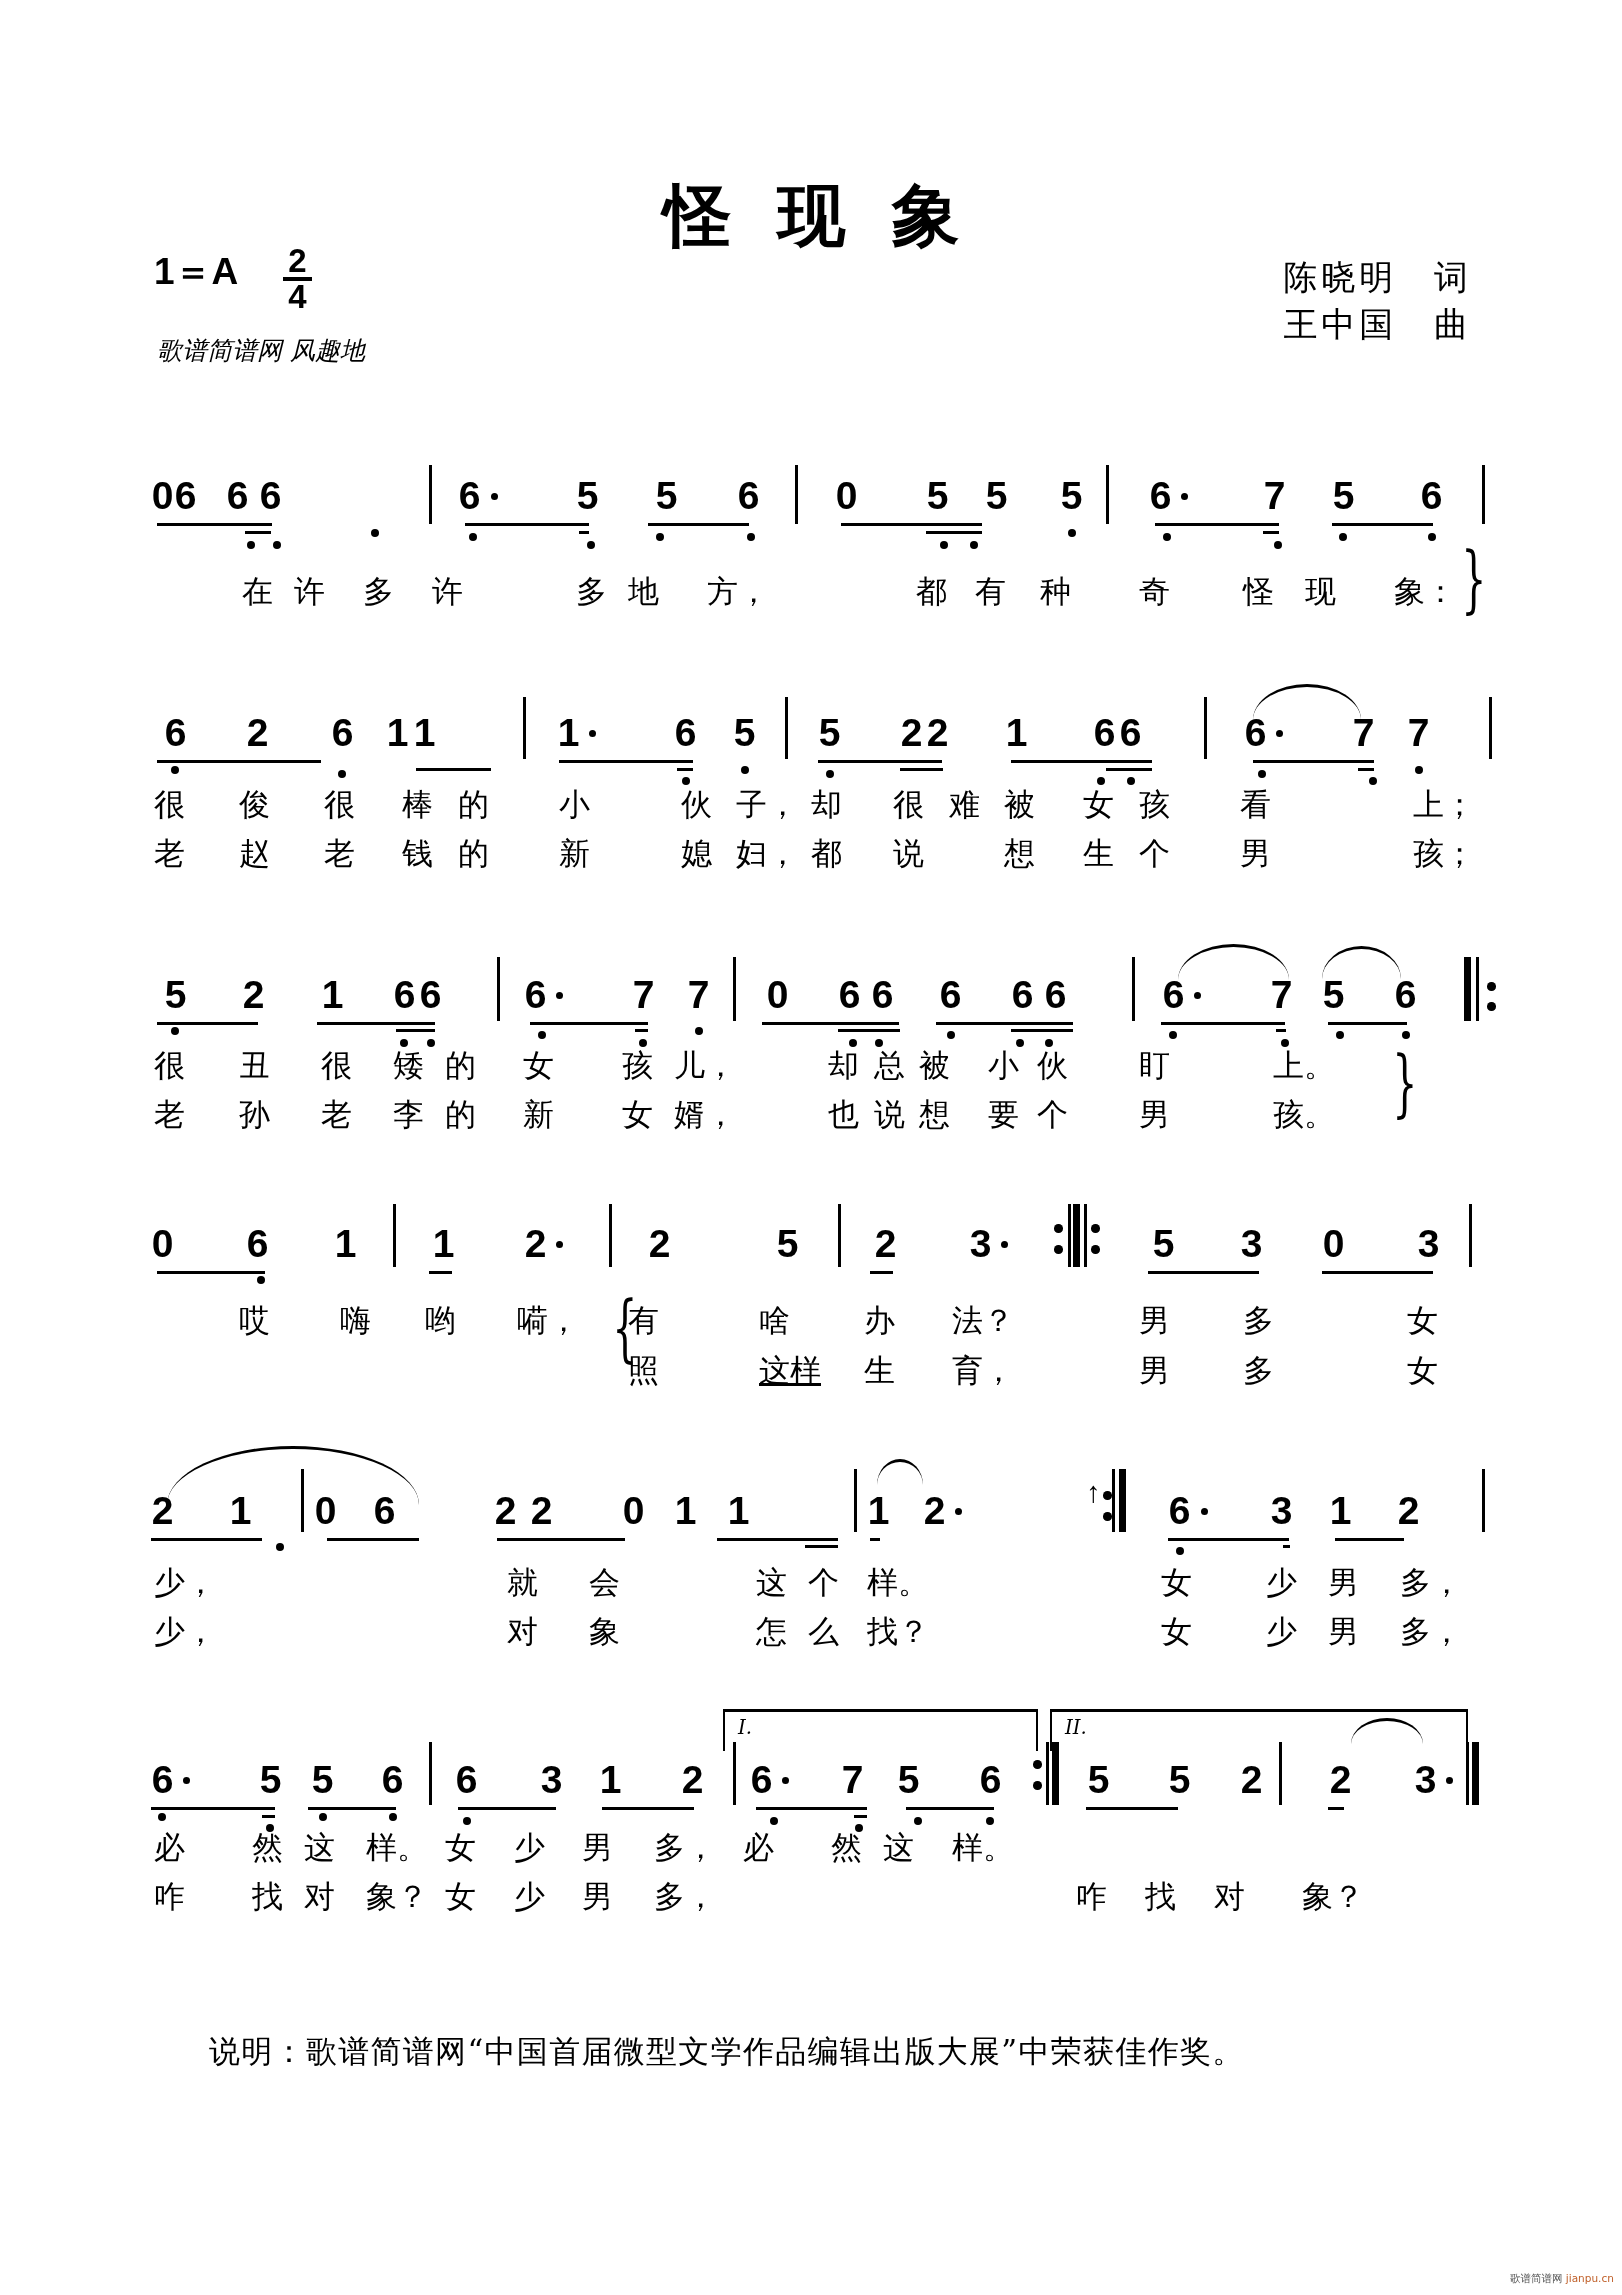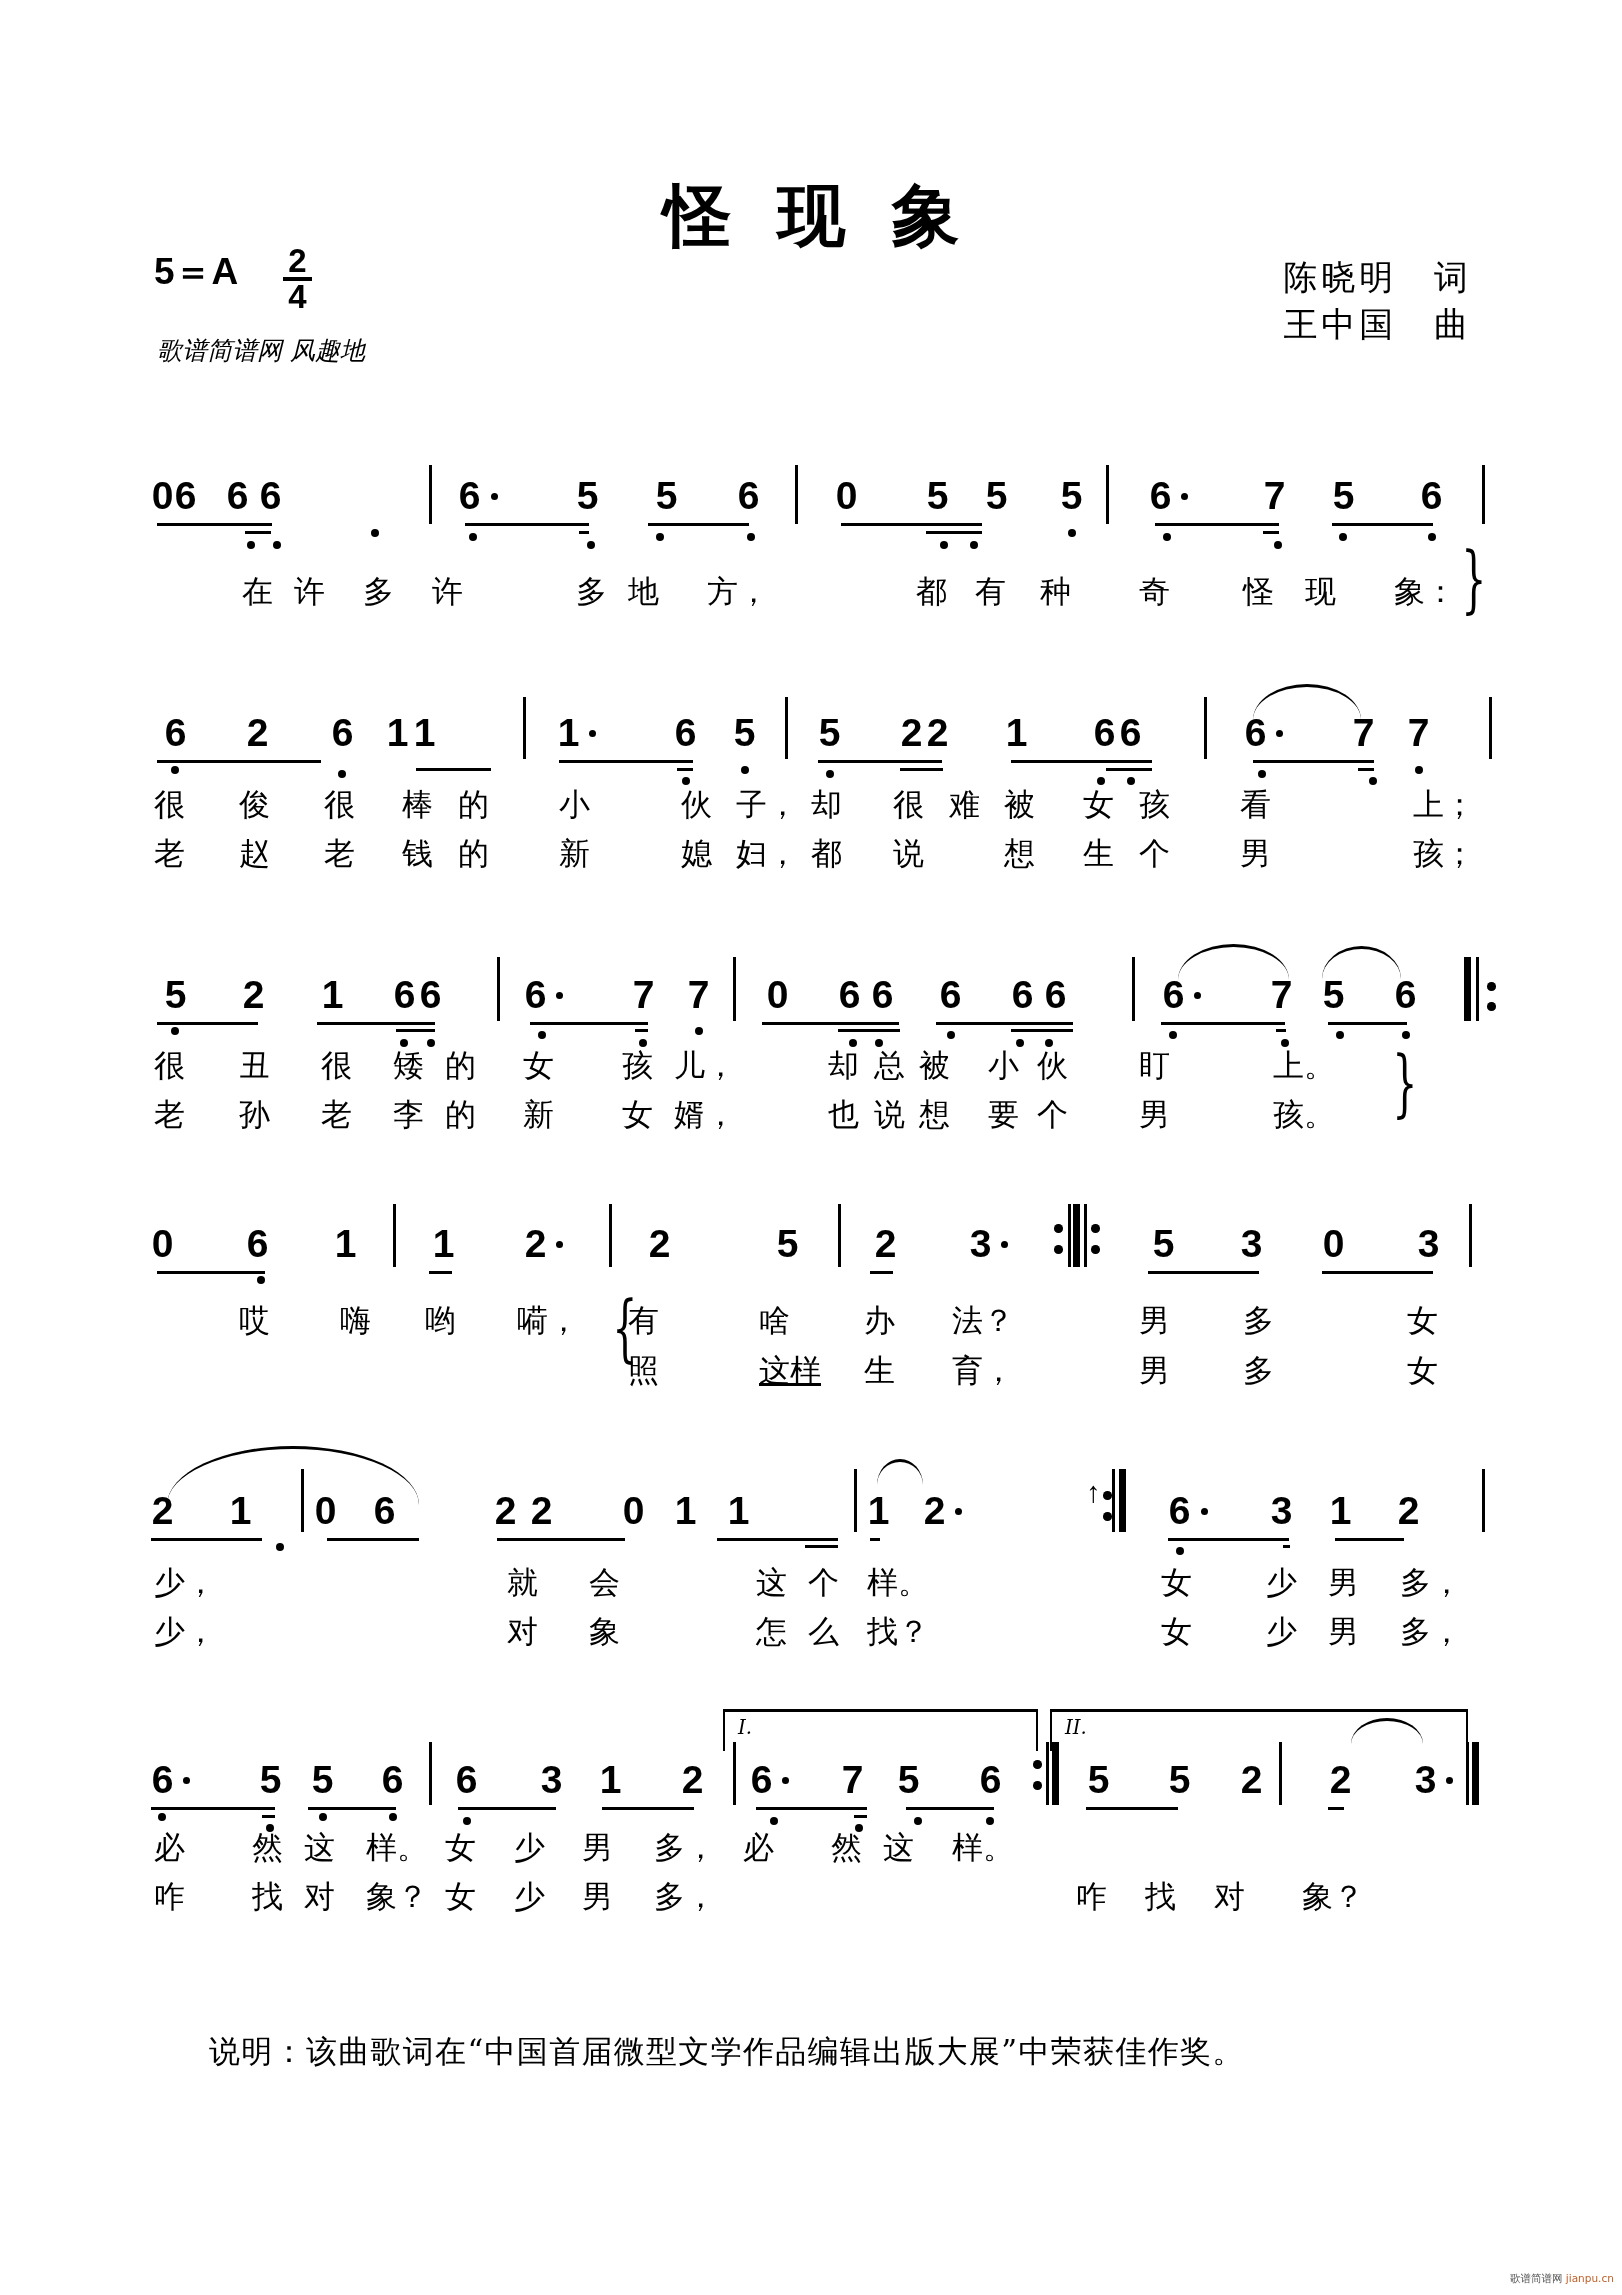--- a/index.html
+++ b/index.html
@@ -30,21 +30,21 @@
   .volta span { position:absolute; left:13px; top:3.9px; font-family:"DejaVu Serif", serif; font-style:italic; font-size:19.6px; }
   .note-text { left:209px; top:2031px; font-size:31px; font-family:"DejaVu Serif", serif; letter-spacing:1.3px; }
   .watermark { right:9.2px; bottom:9.2px; font-size:10.5px; color:#555; font-family:"DejaVu Sans", sans-serif; }
   .watermark b { color:#c0602a; font-weight:normal; }
   .breath { position:absolute; font-size:29px; font-weight:bold; }
 </style>
 </head>
 <body>
 
 <div class="abs title">怪现象</div>
-<div class="abs key">5＝A</div>
+<div class="abs key">1＝A</div>
 <div class="abs timesig">
   <div>2</div>
   <div class="line"></div>
   <div>4</div>
 </div>
 <div class="abs tempo">歌谱简谱网 风趣地</div>
 <div class="abs credit" style="top:255px;">
   <span>陈晓明</span><span class="role">词</span>
 </div>
 <div class="abs credit" style="top:302px;">
@@ -460,18 +460,18 @@
     <div class="lyric" style="left: 654px; top: 1881px;">多，</div>
     <div class="lyric" style="left: 1076px; top: 1881px;">咋</div>
     <div class="lyric" style="left: 1145px; top: 1881px;">找</div>
     <div class="lyric" style="left: 1214px; top: 1881px;">对</div>
     <div class="lyric" style="left: 1302px; top: 1881px;">象？</div>
     <div class="brace" style="left: 1451px; top: 543px;">}</div>
     <div class="brace" style="left: 1382px; top: 1047px;">}</div>
     <div class="brace" style="left: 602px; top: 1292px;">{</div>
   </div>
 
-<div class="abs note-text">说明：该曲歌词在“中国首届微型文学作品编辑出版大展”中荣获佳作奖。</div>
+<div class="abs note-text">说明：歌谱简谱网“中国首届微型文学作品编辑出版大展”中荣获佳作奖。</div>
 <div class="abs watermark">
   <span>歌谱简谱网</span>
   <b>jianpu.cn</b>
 </div>
 
 
 </body></html>

